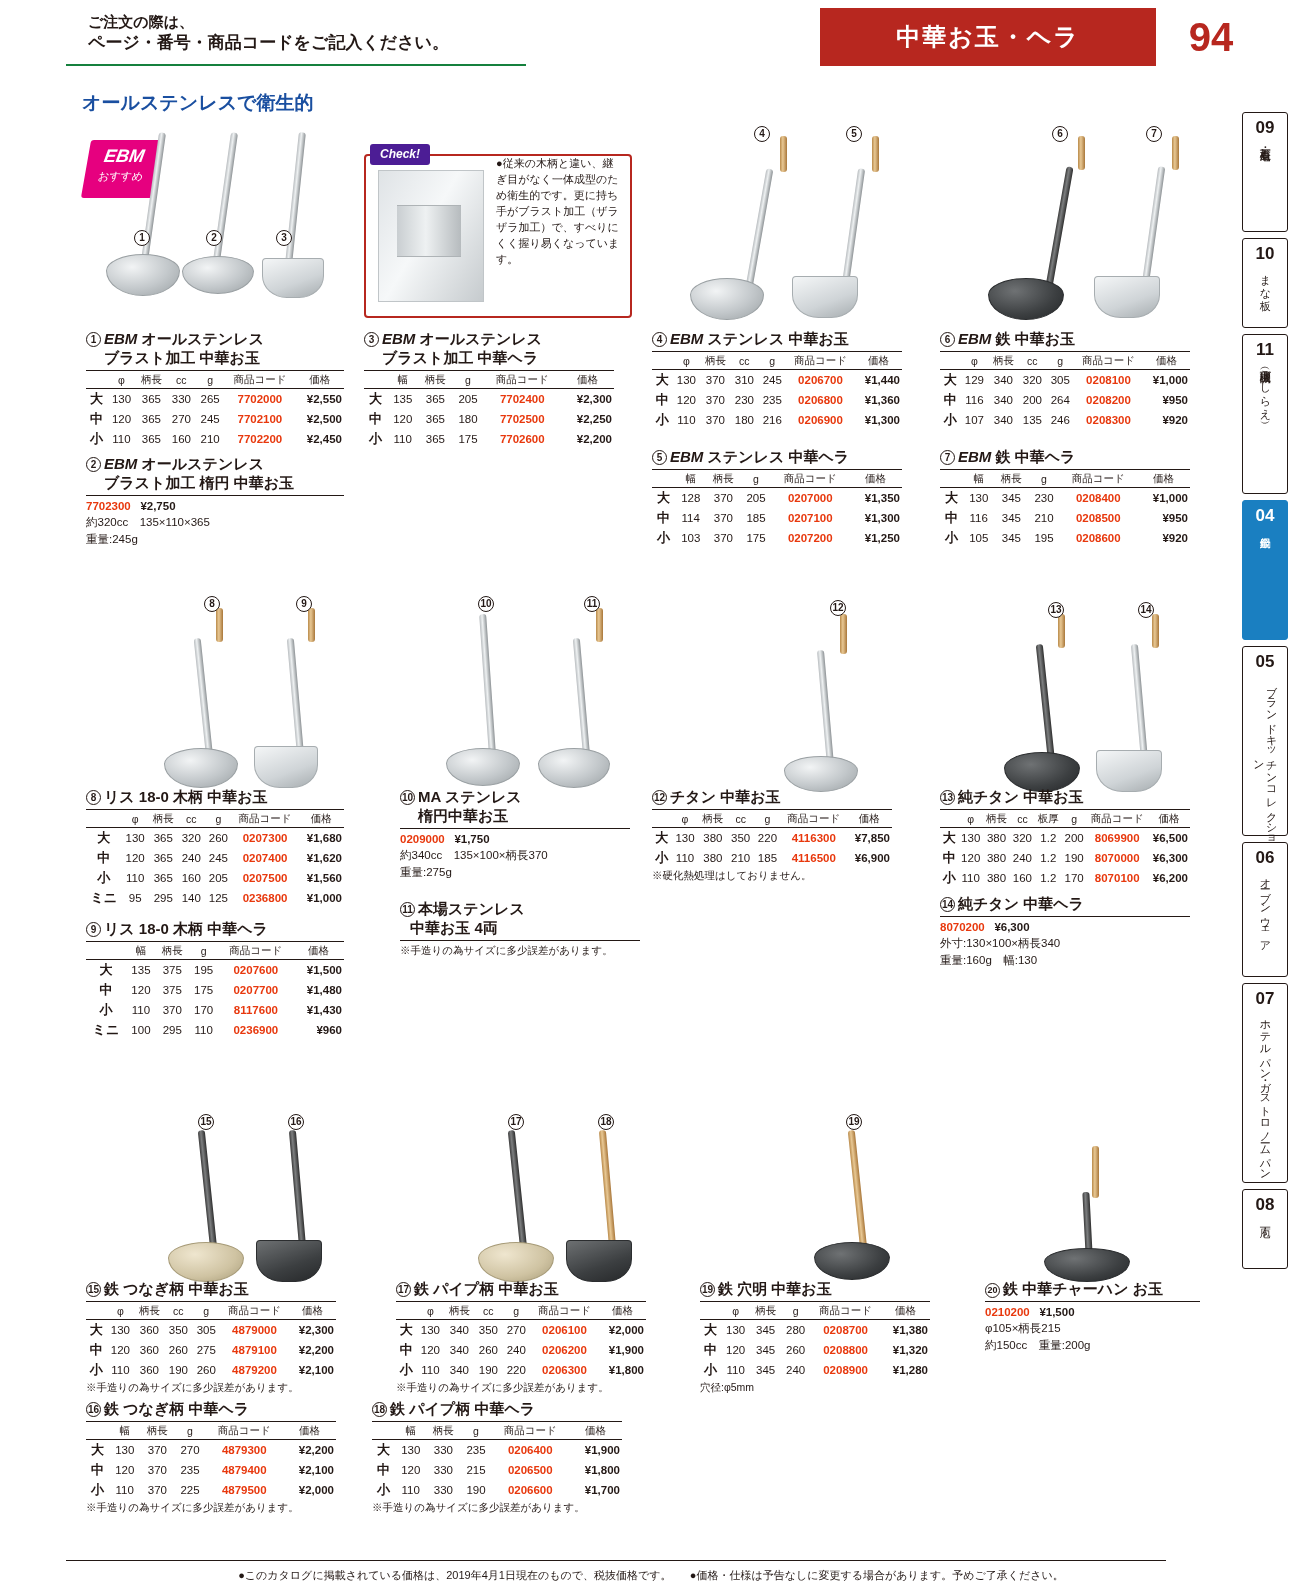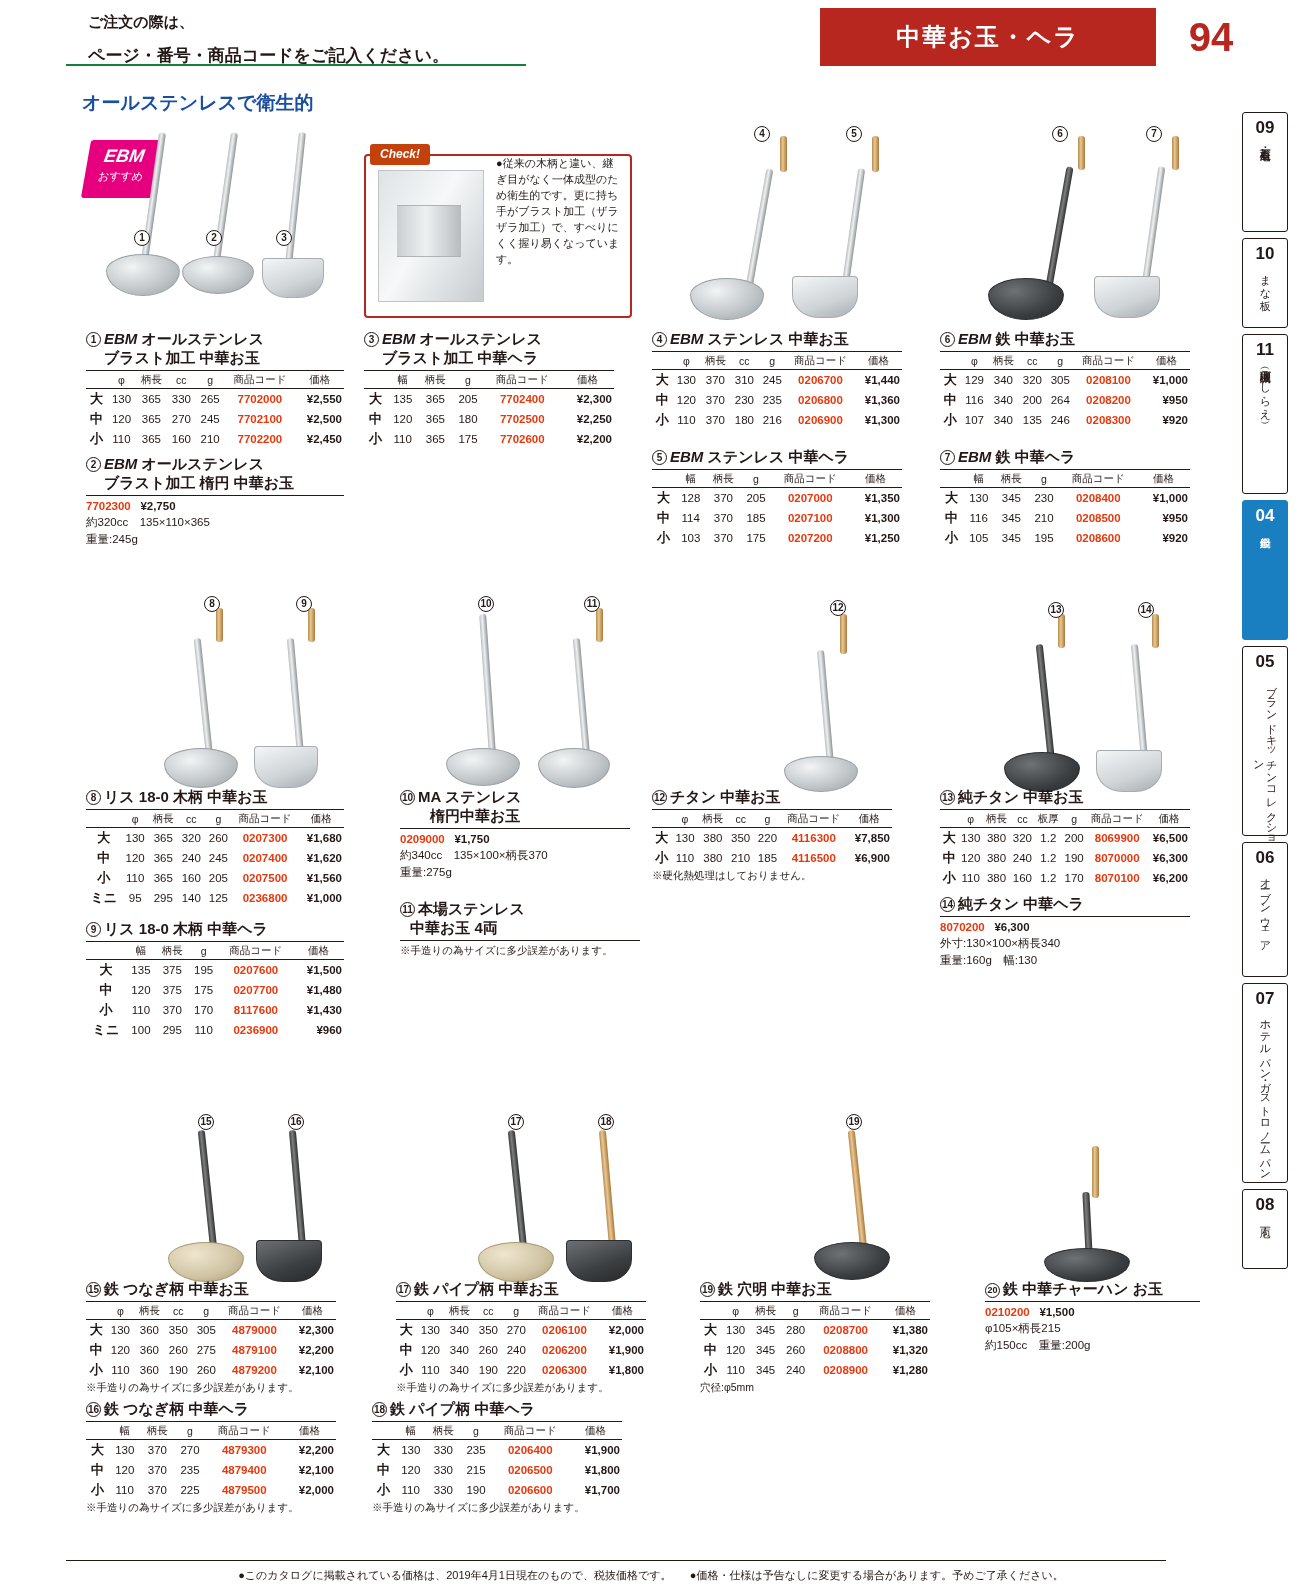--- a/index.html
+++ b/index.html
@@ -13,21 +13,21 @@
   }
   .page { position:relative; width:1302px; height:1593px; overflow:hidden; }
 
   
   .hdr-note {
     position:absolute; left:66px; top:8px; width:460px; height:58px;
     border-bottom:2px solid #15803d;
     font-weight:bold; line-height:1.35; padding-left:22px; padding-top:4px;
     font-size:15px;
   }
-  .hdr-note .l2 { font-size:17px;margin-top:13px; }
+  .hdr-note .l2 { font-size:17px; }
   .hdr-cat {
     position:absolute; left:820px; top:8px; width:336px; height:58px;
     background:#b7271f; color:#fff; font-weight:bold; font-size:24px;
     display:flex; align-items:center; justify-content:center;
     letter-spacing:2px;
     text-align:center;
   }
   .hdr-pageno {
     position:absolute; left:1156px; top:8px; width:110px; height:58px;
     color:#b7271f; font-weight:bold; font-size:40px;
@@ -130,21 +130,21 @@
   .ebm-badge .b1 { font-weight:bold; font-size:18px; text-align:center; margin-top:6px; font-style:italic; }
   .ebm-badge .b2 { font-size:11px; text-align:center; margin-top:2px; }
 
   
   .checkbox-wrap { position:absolute; left:364px; top:144px; width:268px; height:174px; }
   .checkbox-wrap .frame {
     position:absolute; left:0; top:10px; width:268px; height:164px;
     border:2px solid #b7271f; border-radius:4px; background:#fff;
   }
   .check-tag {
-    position:absolute; left:6px; top:0px; background:#c2410c; color:#fff;
+    position:absolute; left:6px; top:0px; background:#4c1d95; color:#fff;
     font-weight:bold; font-size:12px; padding:3px 10px 4px; border-radius:3px;
     font-style:italic;
   }
   .check-txt {
     position:absolute; left:132px; top:12px; width:126px; font-size:11px; line-height:1.45;
   }
   .check-photo {
     position:absolute; left:14px; top:26px; width:106px; height:132px;
     background:linear-gradient(120deg,#dfe3e6,#f6f8f9 45%,#c6cbce);
     border:1px solid #c0c5c8;
@@ -685,21 +685,21 @@
         <td class="code">0236900</td>
         <td class="price">¥960</td>
       </tr>
     </tbody>
       </table>
   </div>
 
   <div class="blk" style="left:400px; top:788px; width:230px;">
     <div class="title">
       <span class="circ">10</span><span>MA ステンレス</span><br>
-      <span style="margin-left:30px">楕円中華お玉</span>
+      <span style="margin-left:18px">楕円中華お玉</span>
     </div>
     <div class="freeline">
       <span class="code">0209000</span>
       &nbsp;&nbsp;<b>¥1,750</b><br>
       <span>約340cc　135×100×柄長370</span><br>
       <span>重量:275g</span>
     </div>
   </div>
 
   <div class="blk" style="left:400px; top:900px; width:240px;">

